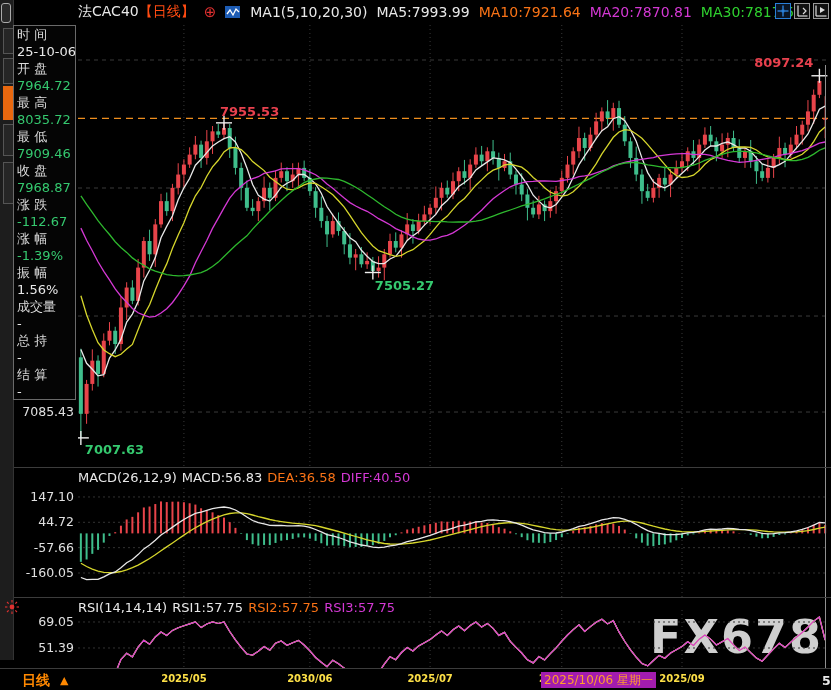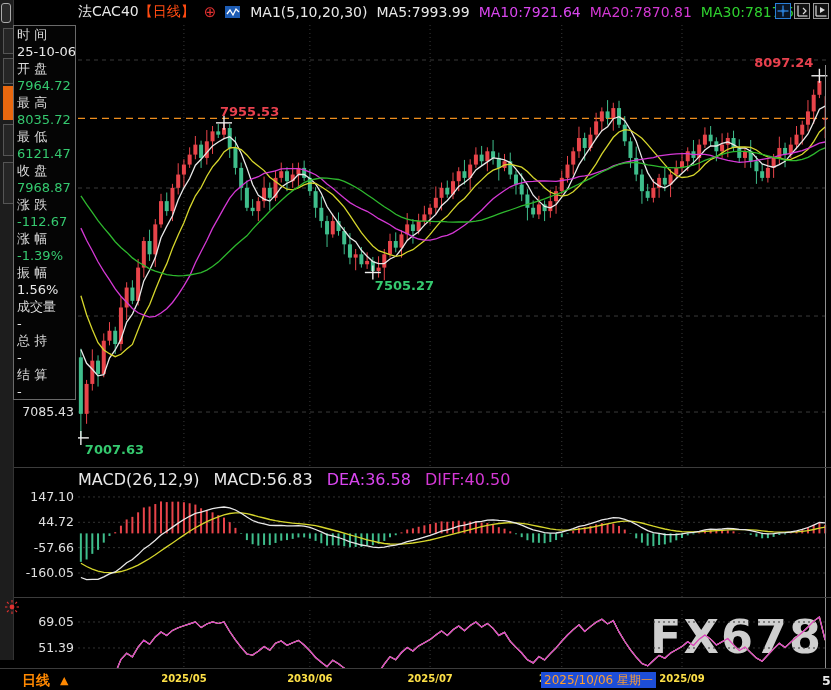--- a/index.html
+++ b/index.html
@@ -1,54 +1,54 @@
 <!DOCTYPE html>
 <html><head>
 <meta charset="utf-8">
 <style>
   html,body{margin:0;padding:0;background:#000;}
   .stage{position:relative;width:831px;height:690px;background:#000;overflow:hidden;
          font-family:"DejaVu Sans",sans-serif;color:#ddd;}
   
   .topbar{position:absolute;left:78px;top:0;height:24px;display:flex;align-items:center;
           gap:9px;font-size:14px;white-space:nowrap;z-index:6;}
-  .c-white{color:#e8e8e8}.c-red{color:#ff4b12}.c-yellow{color:#d946ef}
+  .c-white{color:#e8e8e8}.c-red{color:#ff4b12}.c-yellow{color:#f97316}
   .c-magenta{color:#d438d4}.c-green{color:#2fd12f}
   .plus-glyph{color:#e03030;font-size:15px;line-height:1;}
   .tr-icons{position:absolute;right:2px;top:3px;display:flex;gap:3px;z-index:7;}
   .tool-btn{width:16px;height:16px;display:block;}
   
   .lstrip{position:absolute;left:0;top:0;width:13px;height:660px;background:#1d1d1d;
           border-right:1px solid #333;z-index:5;}
   .lstrip .btn{position:absolute;left:3px;width:10px;background:#262626;border:1px solid #555;border-right:none;}
   .lstrip .btn.active{background:#e8680f;border-color:#e8680f;}
   .corner-ic{position:absolute;left:1px;top:3px;width:8px;height:18px;border:1px solid #aaa;
              border-radius:3px;background:#2a2a2a;z-index:6;}
   
   .qpanel{position:absolute;left:13px;top:25px;width:63px;height:375px;background:#050505;
           border:1px solid #6a6a6a;z-index:5;font-size:13px;box-sizing:border-box;overflow:hidden;}
   .qrow{height:17px;line-height:17px;padding-left:3px;white-space:nowrap;}
   .qrow.lbl{color:#dcdcdc;}
   .qrow.val-green{color:#35c96f;}
   .qrow.val-white{color:#e8e8e8;}
   
-  .subhdr{position:absolute;left:78px;display:flex;gap:14px;font-size:16px;z-index:6;white-space:nowrap;}
+  .subhdr{position:absolute;left:78px;display:flex;gap:5px;font-size:13px;z-index:6;white-space:nowrap;}
   
   .sep{position:absolute;left:0;width:831px;height:1px;background:#3c3c3c;z-index:4;}
   svg.panel{position:absolute;left:0;z-index:2;}
   .watermark{position:absolute;right:8px;top:610px;font-size:46px;font-weight:bold;
              color:#cfcfcf;letter-spacing:2px;z-index:1;}
   .crosshair-v{position:absolute;left:825px;top:65px;width:1px;height:603px;background:#909090;z-index:3;}
   
   .xaxis{position:absolute;left:0;top:669px;width:666px;height:21px;background:#000;z-index:5;}
   .month-lbl{position:absolute;top:4px;width:60px;text-align:center;color:#fde047;
              font-weight:bold;font-size:10px;}
   .period-lbl{position:absolute;left:22px;top:3px;color:#ff8800;font-weight:bold;font-size:14px;}
   .period-arrow{position:absolute;left:60px;top:5px;color:#ff8800;font-size:11px;}
-  .date-tip{position:absolute;right:10px;top:3px;background:#1d4ed8;color:#ff9d2e;
+  .date-tip{position:absolute;right:10px;top:3px;background:#a21caf;color:#ff9d2e;
             font-size:12px;padding:0 3px;height:16px;line-height:16px;}
   .clip-lbl{position:absolute;left:822px;top:4px;color:#e8e8e8;font-size:12.5px;font-weight:bold;}
   .burst-ic{position:absolute;left:4px;top:599px;z-index:6;}
 </style>
 </head>
 <body>
 
 <div class="stage">
 
   <div class="lstrip">
@@ -575,21 +575,21 @@
     </svg>
 
   <div class="qpanel" id="qpanel">
       <div class="qrow lbl">时 间</div>
       <div class="qrow val-white">25-10-06</div>
       <div class="qrow lbl">开 盘</div>
       <div class="qrow val-green">7964.72</div>
       <div class="qrow lbl">最 高</div>
       <div class="qrow val-green">8035.72</div>
       <div class="qrow lbl">最 低</div>
-      <div class="qrow val-green">6121.47</div>
+      <div class="qrow val-green">7909.46</div>
       <div class="qrow lbl">收 盘</div>
       <div class="qrow val-green">7968.87</div>
       <div class="qrow lbl">涨 跌</div>
       <div class="qrow val-green">-112.67</div>
       <div class="qrow lbl">涨 幅</div>
       <div class="qrow val-green">-1.39%</div>
       <div class="qrow lbl">振 幅</div>
       <div class="qrow val-white">1.56%</div>
       <div class="qrow lbl">成交量</div>
       <div class="qrow val-white">-</div>
@@ -598,20 +598,26 @@
       <div class="qrow lbl">结 算</div>
       <div class="qrow val-white">-</div>
     </div>
 
   <div class="subhdr" style="top:470px">
     <span class="c-white">MACD(26,12,9)</span>
     <span class="c-white">MACD:56.83</span>
     <span class="c-yellow">DEA:36.58</span>
     <span class="c-magenta">DIFF:40.50</span>
   </div>
+  <div class="subhdr" style="top:600px">
+    <span class="c-white">RSI(14,14,14)</span>
+    <span class="c-white">RSI1:57.75</span>
+    <span class="c-yellow">RSI2:57.75</span>
+    <span class="c-magenta">RSI3:57.75</span>
+  </div>
 
   <div class="sep" style="top:467px"></div>
   <div class="sep" style="top:597px"></div>
   <div class="sep" style="top:668px"></div>
 
   <svg class="burst-ic" width="16" height="16" viewBox="0 0 16 16">
     <circle cx="8" cy="8" r="2.4" fill="#e03030"></circle>
     <g stroke="#e03030" stroke-width="1.1">
       <line x1="8" y1="1" x2="8" y2="3.4"></line>
         <line x1="8" y1="12.6" x2="8" y2="15"></line>

